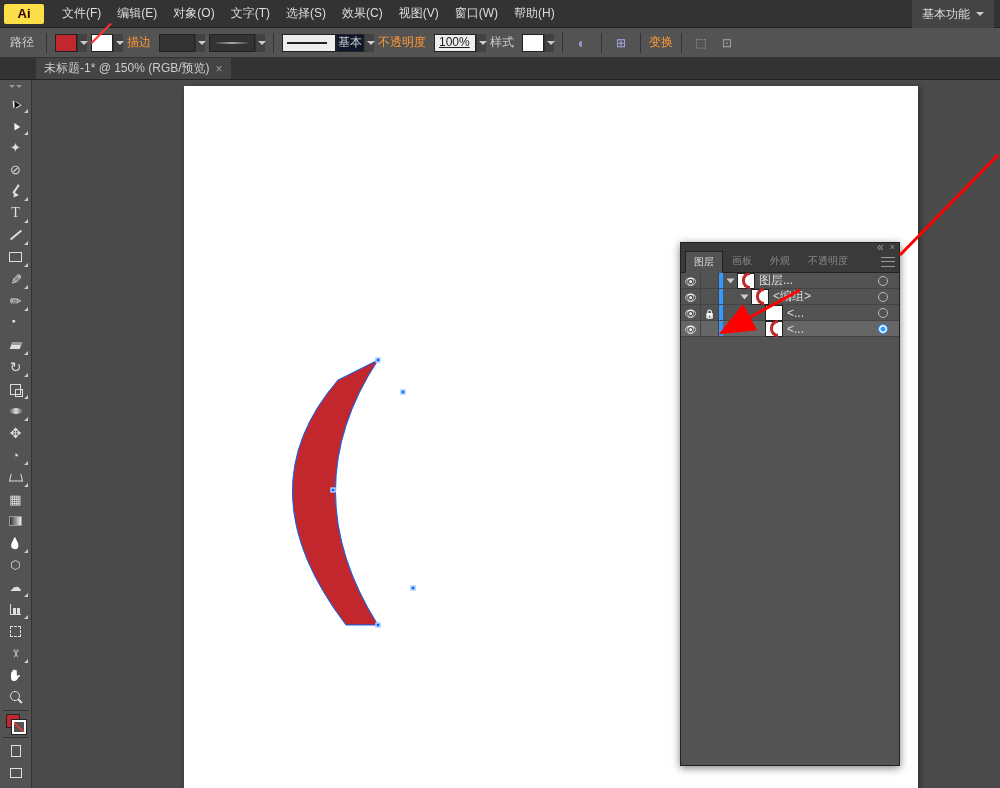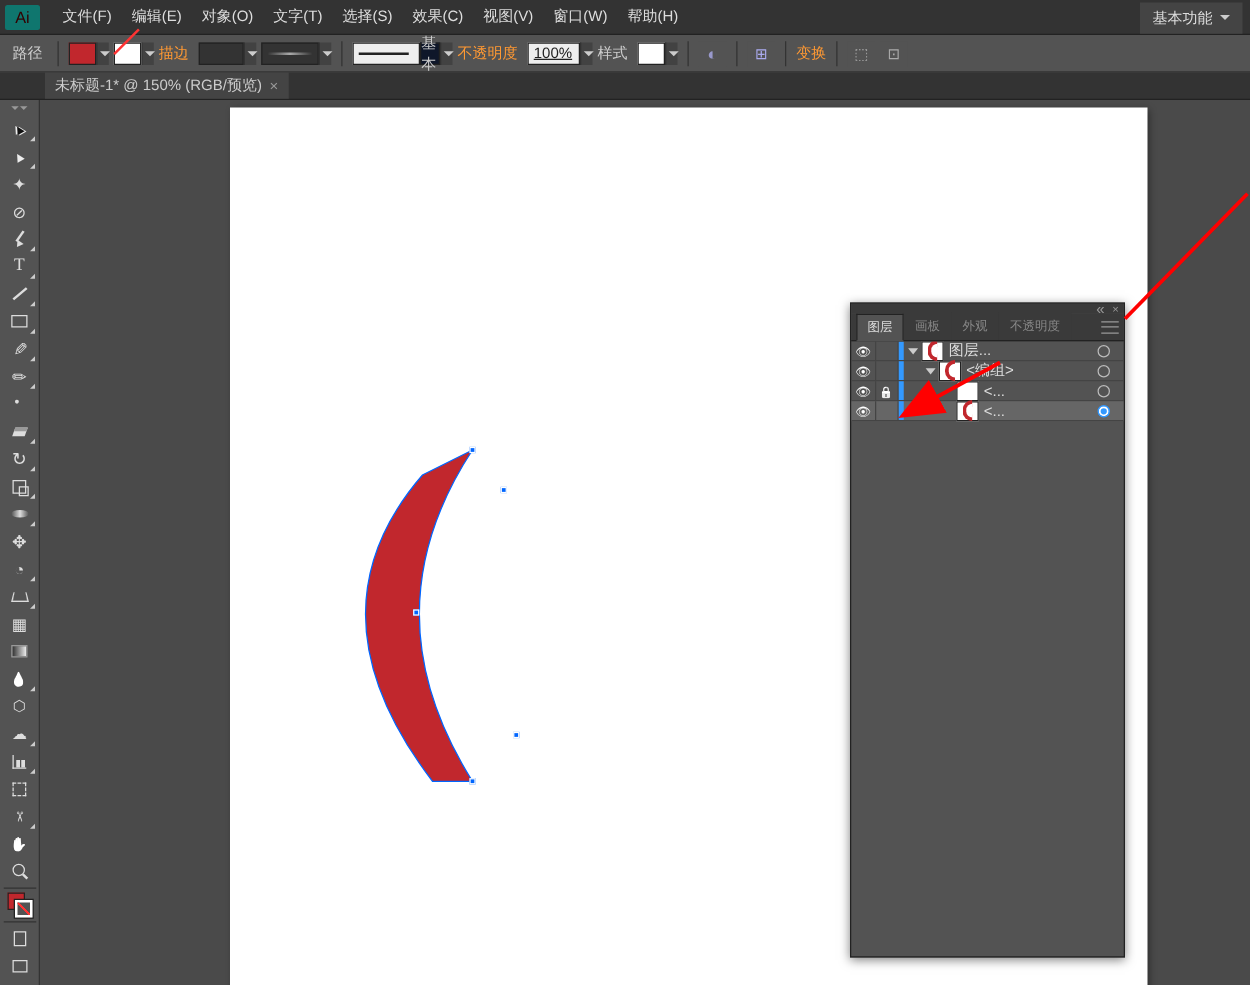--- a/index.html
+++ b/index.html
@@ -1,41 +1,41 @@
 <!DOCTYPE html>
 <html><head>
 <meta charset="utf-8">
 <style>
 * { margin: 0; padding: 0; box-sizing: border-box; font-family: "Microsoft YaHei", Arial, sans-serif; font-size: 12px; }
 body { background: #4a4a4a; color: #ccc; width: 1000px; height: 788px; overflow: hidden; position: relative; }
 
 
 .menubar { height: 28px; background: #333; display: flex; align-items: center; padding: 0 4px; border-bottom: 1px solid #222; }
-.ai-logo { width: 28px; height: 20px; background: #0f766e; color: #330000; font-weight: normal; display: flex; align-items: center; justify-content: center; border-radius: 2px; margin-right: 10px; font-size: 13px; }
+.ai-logo { width: 40px; height: 20px; background: #fde047; color: #330000; font-weight: bold; display: flex; align-items: center; justify-content: center; border-radius: 2px; margin-right: 10px; font-size: 13px; }
 .menu-item { padding: 4px 8px; color: #ddd; cursor: default; }
 .menu-right { margin-left: auto; display: flex; align-items: center; gap: 6px; }
 .br-icon { width: 22px; height: 18px; background: #666; color: #ccc; display: flex; align-items: center; justify-content: center; border-radius: 2px; font-size: 10px; font-weight: bold; }
 .layout-icon { width: 22px; height: 18px; border: 1px solid #888; display: flex; align-items: center; justify-content: center; }
 .layout-icon::before { content: ""; width: 6px; height: 12px; border-right: 1px solid #888; margin-right: 4px; }
 .tri { width: 0; height: 0; border-left: 4px solid transparent; border-right: 4px solid transparent; border-top: 4px solid #ccc; margin-left: 2px; }
 .workspace-btn { padding: 4px 10px; background: #444; color: #ddd; display: flex; align-items: center; gap: 4px; }
 
 
 .options-bar { height: 30px; background: #535353; display: flex; align-items: center; padding: 0 10px; border-bottom: 1px solid #333; gap: 4px; }
 .opt-label { color: #ccc; margin-right: 4px; }
 .opt-orange { color: #ff9933; text-align: right; }
 .fill-swatch { width: 22px; height: 18px; background: #c1272d; border: 1px solid #222; }
 .stroke-swatch { width: 22px; height: 18px; background: #fff; border: 1px solid #222; position: relative; }
 .stroke-swatch::after { content: ""; position: absolute; left: 0; top: 50%; width: 140%; height: 2px; background: #ff3333; transform: rotate(-45deg) translateY(-50%); transform-origin: left; }
 .dropdown-arrow { width: 10px; height: 18px; background: #424242; display: flex; align-items: center; justify-content: center; border-left: 1px solid #333; }
 .num-input { width: 36px; height: 18px; background: #333; border: 1px solid #222; color: #888; padding: 0 4px; }
 .opacity-input { width: 42px; height: 18px; background: #eee; color: #222; border: 1px solid #222; padding: 0 4px; text-align: left; text-decoration: underline; }
 .brush-box { width: 54px; height: 18px; background: #eee; display: flex; align-items: center; border: 1px solid #222; position: relative; }
 .brush-box::before { content: ""; width: 40px; height: 2px; background: #222; margin-left: 4px; }
-.brush-label-box { width: 16px; height: 18px; background: #0f172a; border: 1px solid #222; color: #ccc; display: flex; align-items: center; justify-content: center; }
+.brush-label-box { width: 28px; height: 18px; background: #0f172a; border: 1px solid #222; color: #ccc; display: flex; align-items: center; justify-content: center; }
 .style-swatch { width: 22px; height: 18px; background: #fff; border: 1px solid #222; }
 .icon-btn { width: 22px; height: 20px; background: #535353; display: flex; align-items: center; justify-content: center; color: #aaa; border: 1px solid transparent; }
 .globe-icon::before { content: "◐"; font-size: 14px; color: #99c; }
 .align-icon { font-size: 12px; color: #aae; }
 .transform-label { color: #ff9933; }
 .sep { width: 1px; height: 20px; background: #333; margin: 0 4px; }
 
 
 .doc-tabs { height: 22px; background: #333; display: flex; align-items: center; padding-left: 36px; border-bottom: 1px solid #222; }
 .doc-tab { height: 100%; padding: 0 8px; background: #444; color: #ccc; display: flex; align-items: center; gap: 6px; }
@@ -150,21 +150,21 @@
   <div class="menu-item">视图(V)</div>
   <div class="menu-item">窗口(W)</div>
   <div class="menu-item">帮助(H)</div>
   <div class="menu-right">
     <div class="sep"></div>
     <div class="br-icon">Br</div>
     <div class="layout-icon"></div>
     <div class="tri"></div>
     <div style="flex:1"></div>
   </div>
-  <div style="position:absolute; right:6px; top:0; height:28px; display:flex; align-items:center; gap:4px;">
+  <div style="position:absolute; right:6px; top:0; height:28px; display:flex; gap:4px;">
     <div class="workspace-btn">
       <span>基本功能</span>
       <span class="tri"></span>
     </div>
   </div>
 </div>
 
 <div class="options-bar">
   <span class="opt-label">路径</span>
   <div class="sep"></div>

